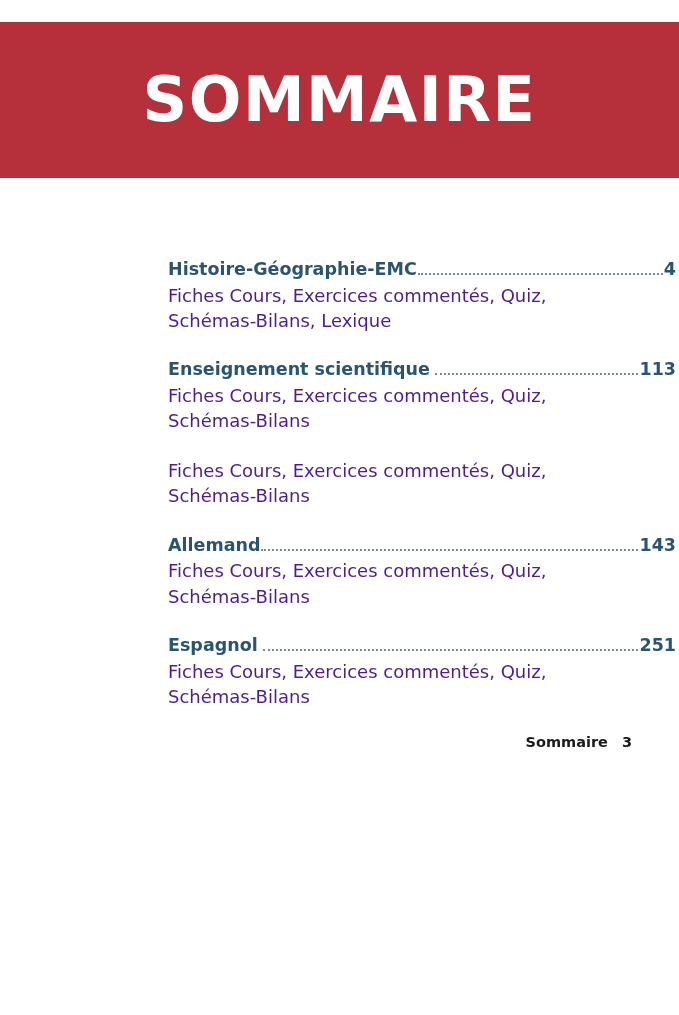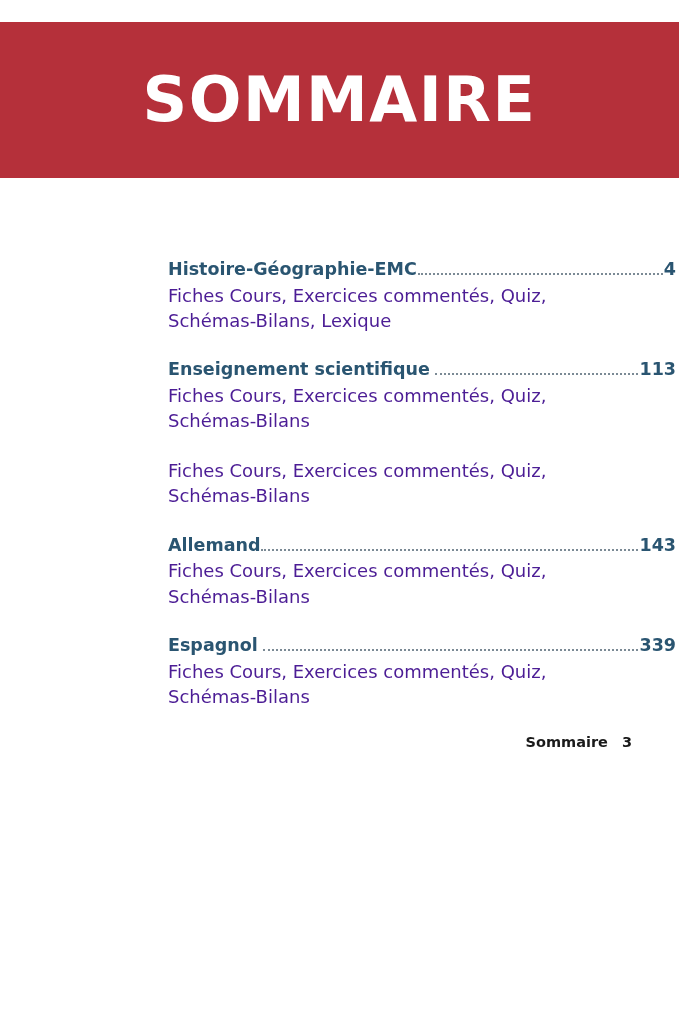--- a/index.html
+++ b/index.html
@@ -163,21 +163,21 @@
         <span class="toc-leader"></span>
         <span class="toc-page">143</span>
       </div>
       <div class="toc-sub">Fiches Cours, Exercices commentés, Quiz, Schémas-Bilans</div>
     </div>
 
     <div class="toc-entry gap-before-leader">
       <div class="toc-line">
         <span class="toc-title">Espagnol</span>
         <span class="toc-leader"></span>
-        <span class="toc-page">339</span>
+        <span class="toc-page">251</span>
       </div>
       <div class="toc-sub">Fiches Cours, Exercices commentés, Quiz, Schémas-Bilans</div>
     </div>
 
   </div>
 
   <div class="footer">
     <span class="footer-label">Sommaire</span>
     <span class="footer-page">3</span>
   </div>

